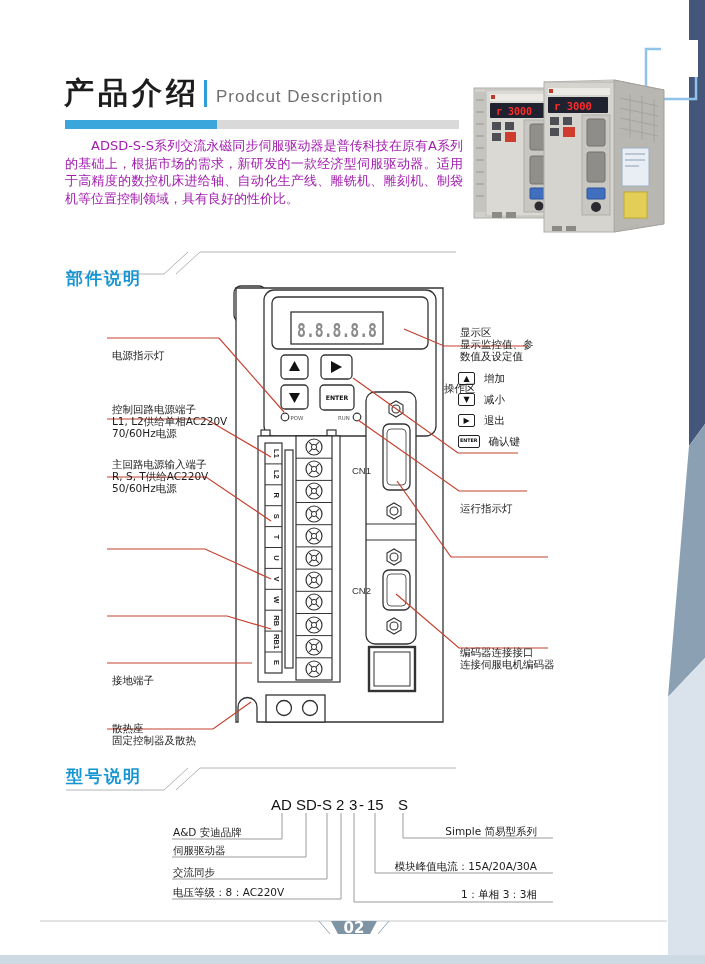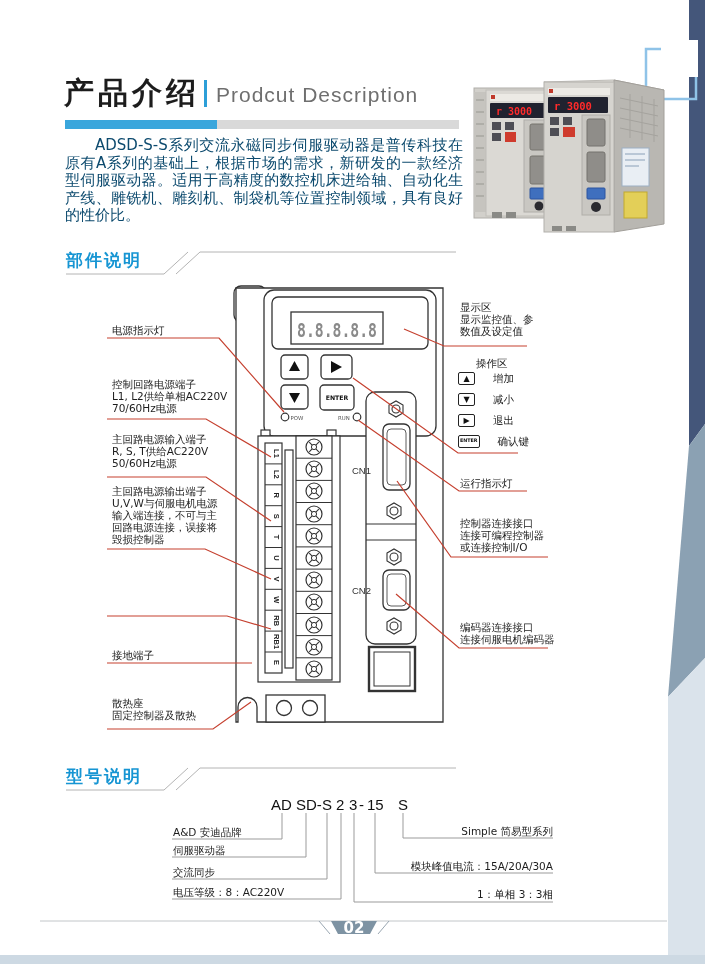--- a/index.html
+++ b/index.html
@@ -4,44 +4,44 @@
 <style>
   html,body{margin:0;padding:0;background:#fff;}
   .page{position:relative;width:705px;height:964px;background:#fff;overflow:hidden;
         font-family:"DejaVu Sans",sans-serif;}
   .abs{position:absolute;}
   
   .hdr{position:absolute;left:64px;top:78px;display:flex;align-items:flex-end;}
   .hdr-cn{font-family:Liberation Serif, serif;font-size:30px;font-weight:600;
           color:#1c1c1c;letter-spacing:4px;line-height:1;}
   .hdr-sep{width:3px;height:27px;background:#2d9fd8;margin:0 9px 1px 4px;}
-  .hdr-en{font-family:"Liberation Sans",sans-serif;font-size:21px;color:#6f6f6f;
+  .hdr-en{font-family:"Liberation Sans",sans-serif;font-size:17px;color:#6f6f6f;
           letter-spacing:1px;line-height:1;padding-bottom:3px;}
   .hdr-bar{position:absolute;left:65px;top:120px;width:394px;height:9px;display:flex;}
   .hdr-bar .b1{width:152px;height:100%;background:#3aa6dc;}
   .hdr-bar .b2{flex:1;height:100%;background:#d9d9d9;}
-  .intro{position:absolute;left:65px;top:137px;width:398px;font-size:15px;
-         color:#0c4a6e;line-height:17.5px;text-align:justify;text-indent:2em;}
+  .intro{position:absolute;left:65px;top:137px;width:398px;font-size:13px;
+         color:#a21caf;line-height:17.5px;text-align:justify;text-indent:2em;}
   .sec-title{position:absolute;left:66px;color:#1695d3;font-size:17px;font-weight:bold;
              letter-spacing:2px;line-height:1;}
   
   .plabel{position:absolute;font-size:10.5px;line-height:12px;color:#1d1d1d;
-          white-space:pre-line;}
+          white-space:pre-line;margin-top:25px;}
   .opkeys{position:absolute;left:458px;top:372px;}
   .opkey-row{display:flex;align-items:center;height:13px;margin-bottom:8px;}
   .keycap{box-sizing:border-box;min-width:17px;height:13px;border:1.4px solid #222;
           border-radius:2px;display:flex;align-items:center;justify-content:center;
           font-size:8px;line-height:1;color:#111;padding:0 1px;}
   .keycap.enter{font-size:4.8px;font-weight:bold;min-width:20px;}
-  .opkey-label{margin-left:18px;font-size:10.5px;color:#1d1d1d;}
+  .opkey-label{margin-left:9px;font-size:10.5px;color:#1d1d1d;}
   
   .mseg{position:absolute;top:797px;font-family:"Liberation Sans",sans-serif;
         font-size:15px;font-weight:normal;color:#111;line-height:1;}
   .mlabel{position:absolute;font-size:10.5px;color:#1d1d1d;line-height:12px;}
-  .mlabel.right{width:200px;text-align:right;}
+  .mlabel.right{width:184px;text-align:right;}
   .footer-page{position:absolute;left:331px;top:921px;width:46px;text-align:center;
                font-size:15px;font-weight:bold;color:#fff;line-height:14px;}
 </style>
 </head>
 <body>
 
 <div class="page">
 
   <svg class="abs" style="left:0;top:0" width="705" height="964" viewBox="0 0 705 964">
     <polygon points="689,0 705,0 705,424 689,446" fill="#44567a"></polygon>
@@ -114,21 +114,21 @@
       <rect x="38" y="39" width="28" height="100" fill="#c9c7c2" stroke="#b0aea9"></rect>
       <rect x="43" y="43" width="18" height="27" rx="2" fill="#8f8d89" stroke="#75736e"></rect>
       <rect x="43" y="76" width="18" height="30" rx="2" fill="#8f8d89" stroke="#75736e"></rect>
       <rect x="43" y="112" width="18" height="11" rx="1" fill="#3f6fbe" stroke="#2d55a0"></rect>
       <circle cx="52" cy="131" r="5" fill="#2a2a30"></circle>
       <rect x="8" y="150" width="10" height="5" fill="#8a8a86"></rect>
       <rect x="22" y="150" width="10" height="5" fill="#8a8a86"></rect>
     </g>
   </svg>
 
-  <div class="sec-title" style="top:252px">部件说明</div>
+  <div class="sec-title" style="top:270px">部件说明</div>
 
   <svg class="abs" style="left:0;top:278px" width="705" height="482" viewBox="0 278 705 482">
     <defs>
       <g id="screw">
         <circle r="8" fill="#fff" stroke="#333" stroke-width="1.2"></circle>
         <path d="M-4.8,-4.8 L4.8,4.8 M4.8,-4.8 L-4.8,4.8" stroke="#333" stroke-width="1.1"></path>
         <circle r="2.6" fill="#fff" stroke="#333" stroke-width="1"></circle>
       </g>
       <g id="jack">
         <polygon points="-7,-4 0,-8 7,-4 7,4 0,8 -7,4" fill="#fff" stroke="#333" stroke-width="1.1"></polygon>
@@ -238,55 +238,47 @@
     </g>
   </svg>
 
   <div class="plabel" style="left:112px;top:324px">电源指示灯</div>
   <div class="plabel" style="left:112px;top:378px">控制回路电源端子
 L1, L2供给单相AC220V
 70/60Hz电源</div>
   <div class="plabel" style="left:112px;top:433px">主回路电源输入端子
 R, S, T供给AC220V
 50/60Hz电源</div>
-  <div class="plabel" style="left:112px;top:485px">主回路电源输出端子
-U,V,W与伺服电机电源
-输入端连接，不可与主
-回路电源连接，误接将
-毁损控制器</div>
   <div class="plabel" style="left:112px;top:649px">接地端子</div>
   <div class="plabel" style="left:112px;top:697px">散热座
 固定控制器及散热</div>
 
   <div class="plabel" style="left:460px;top:301px">显示区
 显示监控值、参
 数值及设定值</div>
-  <div class="plabel" style="left:476px;top:357px">操作区</div>
+  <div class="plabel" style="left:444px;top:357px">操作区</div>
   <div class="opkeys">
     <div class="opkey-row">
       <span class="keycap">▲</span>
       <span class="opkey-label">增加</span>
     </div>
     <div class="opkey-row">
       <span class="keycap">▼</span>
       <span class="opkey-label">减小</span>
     </div>
     <div class="opkey-row">
       <span class="keycap">▶</span>
       <span class="opkey-label">退出</span>
     </div>
     <div class="opkey-row">
       <span class="keycap enter">ENTER</span>
       <span class="opkey-label">确认键</span>
     </div>
   </div>
   <div class="plabel" style="left:460px;top:477px">运行指示灯</div>
-  <div class="plabel" style="left:460px;top:517px">控制器连接接口
-连接可编程控制器
-或连接控制I/O</div>
   <div class="plabel" style="left:460px;top:621px">编码器连接接口
 连接伺服电机编码器</div>
 
   <div class="sec-title" style="top:768px">型号说明</div>
 
   <span class="mseg" style="left:271px">AD</span>
   <span class="mseg" style="left:296px">SD-</span>
   <span class="mseg" style="left:322px">S</span>
   <span class="mseg" style="left:336px">2</span>
   <span class="mseg" style="left:349px">3</span>

